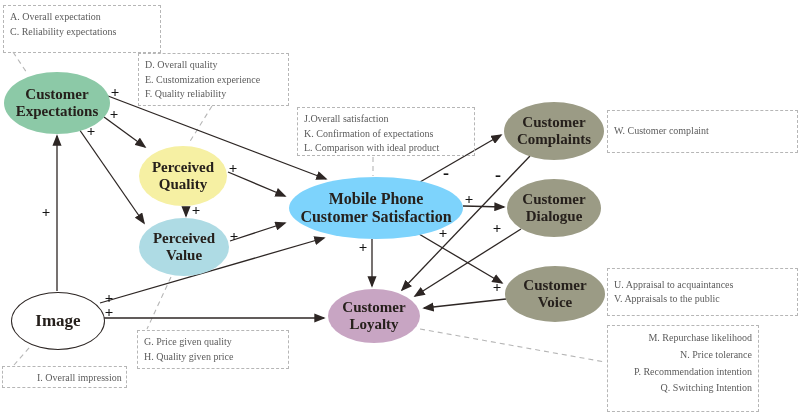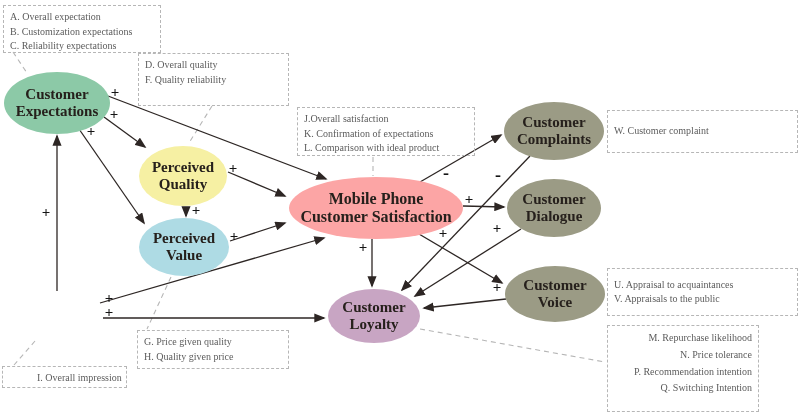--- a/index.html
+++ b/index.html
@@ -64,42 +64,45 @@
       <div class="nline">Expectations</div>
     </div>
     <div class="node" style="left: 139px; top: 146px; width: 88px; height: 60px; background: rgb(246, 240, 163); font-size: 15px;">
       <div class="nline">Perceived</div>
       <div class="nline">Quality</div>
     </div>
     <div class="node" style="left: 139px; top: 218px; width: 90px; height: 58px; background: rgb(174, 219, 228); font-size: 15px;">
       <div class="nline">Perceived</div>
       <div class="nline">Value</div>
     </div>
-    <div class="node" style="left: 289px; top: 177px; width: 174px; height: 62px; background: #fca5a5; font-size: 16px;">
+    <div class="node" style="left: 289px; top: 177px; width: 174px; height: 62px; background: #7dd3fc; font-size: 16px;">
       <div class="nline">Mobile Phone</div>
       <div class="nline">Customer Satisfaction</div>
     </div>
     <div class="node" style="left: 504px; top: 102px; width: 100px; height: 58px; background: rgb(155, 155, 133); font-size: 15px;">
       <div class="nline">Customer</div>
       <div class="nline">Complaints</div>
     </div>
     <div class="node" style="left: 507px; top: 179px; width: 94px; height: 58px; background: rgb(155, 155, 133); font-size: 15px;">
       <div class="nline">Customer</div>
       <div class="nline">Dialogue</div>
     </div>
     <div class="node" style="left: 505px; top: 266px; width: 100px; height: 56px; background: rgb(155, 155, 133); font-size: 15px;">
       <div class="nline">Customer</div>
       <div class="nline">Voice</div>
     </div>
     <div class="node" style="left: 328px; top: 289px; width: 92px; height: 54px; background: rgb(200, 165, 195); font-size: 15px;">
       <div class="nline">Customer</div>
       <div class="nline">Loyalty</div>
     </div>
-    <div class="ibox" style="left: 3px; top: 5px; width: 158px; height: 48px; border-color: rgb(182, 182, 182); color: rgb(92, 92, 92);"><div>A. Overall expectation</div><div>B. Customization expectations</div><div>C. Reliability expectations</div></div>
-    <div class="ibox" style="left: 138px; top: 53px; width: 151px; height: 53px; border-color: rgb(182, 182, 182); color: rgb(92, 92, 92);"><div>D. Overall quality</div><div>F. Quality reliability</div></div>
+    <div class="node" style="left: 11px; top: 292px; width: 92px; height: 56px; background: rgb(255, 255, 255); font-size: 17px; border: 1.2px solid rgb(45, 38, 36);">
+      <div class="nline">Image</div>
+    </div>
+    <div class="ibox" style="left: 3px; top: 5px; width: 158px; height: 48px; border-color: rgb(182, 182, 182); color: rgb(92, 92, 92);"><div>A. Overall expectation</div><div>C. Reliability expectations</div></div>
+    <div class="ibox" style="left: 138px; top: 53px; width: 151px; height: 53px; border-color: rgb(182, 182, 182); color: rgb(92, 92, 92);"><div>D. Overall quality</div><div>E. Customization experience</div><div>F. Quality reliability</div></div>
     <div class="ibox" style="left: 297px; top: 107px; width: 178px; height: 49px; border-color: rgb(182, 182, 182); color: rgb(92, 92, 92);"><div>J.Overall satisfaction</div><div>K. Confirmation of expectations</div><div>L. Comparison with ideal product</div></div>
     <div class="ibox vcenter" style="left: 607px; top: 110px; width: 191px; height: 43px; border-color: rgb(182, 182, 182); color: rgb(92, 92, 92);"><div>W. Customer complaint</div></div>
     <div class="ibox vcenter" style="left: 607px; top: 268px; width: 191px; height: 48px; border-color: rgb(182, 182, 182); color: rgb(92, 92, 92);"><div>U. Appraisal to acquaintances</div><div>V. Appraisals to the public</div></div>
     <div class="ibox" style="left: 607px; top: 325px; width: 152px; height: 87px; border-color: rgb(182, 182, 182); color: rgb(92, 92, 92); line-height: 16.8px; text-align: right;"><div>M. Repurchase likelihood</div><div>N. Price tolerance</div><div>P. Recommendation intention</div><div>Q. Switching Intention</div></div>
     <div class="ibox" style="left: 137px; top: 330px; width: 152px; height: 39px; border-color: rgb(182, 182, 182); color: rgb(92, 92, 92);"><div>G. Price given quality</div><div>H. Quality given price</div></div>
     <div class="ibox" style="left: 2px; top: 366px; width: 125px; height: 22px; border-color: rgb(182, 182, 182); color: rgb(92, 92, 92); padding-left: 34px;"><div>I. Overall impression</div></div>
     <span class="sign" style="left: 115px; top: 92px; color: rgb(20, 20, 20);">+</span>
     <span class="sign" style="left: 114px; top: 114px; color: rgb(20, 20, 20);">+</span>
     <span class="sign" style="left: 91px; top: 131px; color: rgb(20, 20, 20);">+</span>
     <span class="sign" style="left: 46px; top: 212px; color: rgb(20, 20, 20);">+</span>

